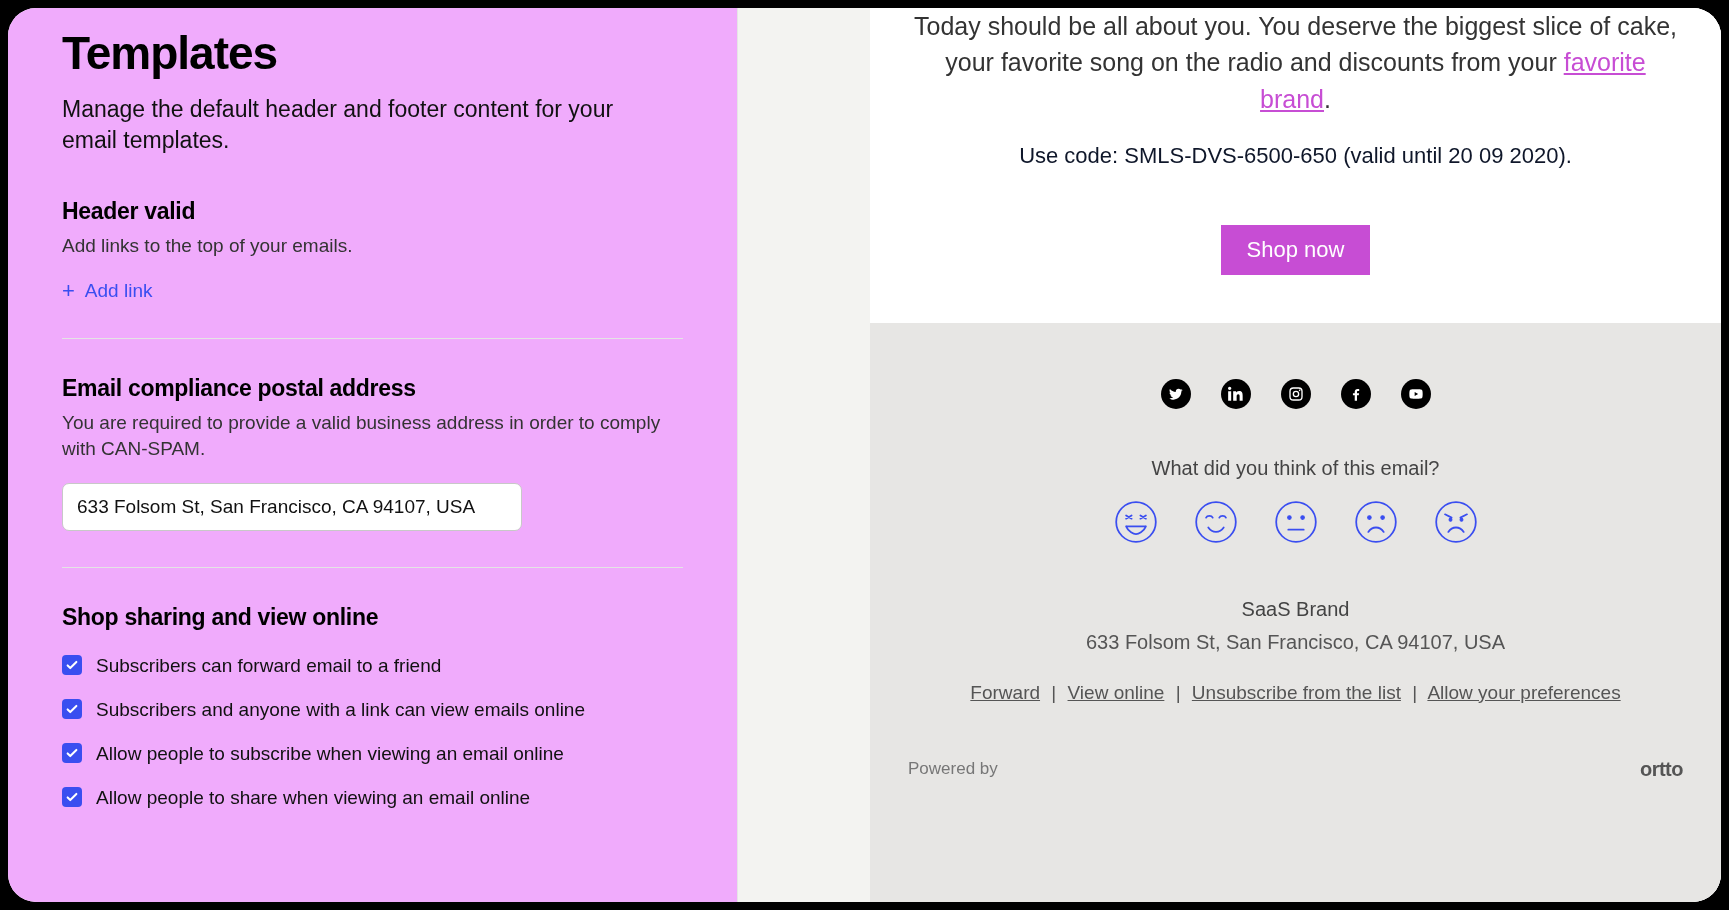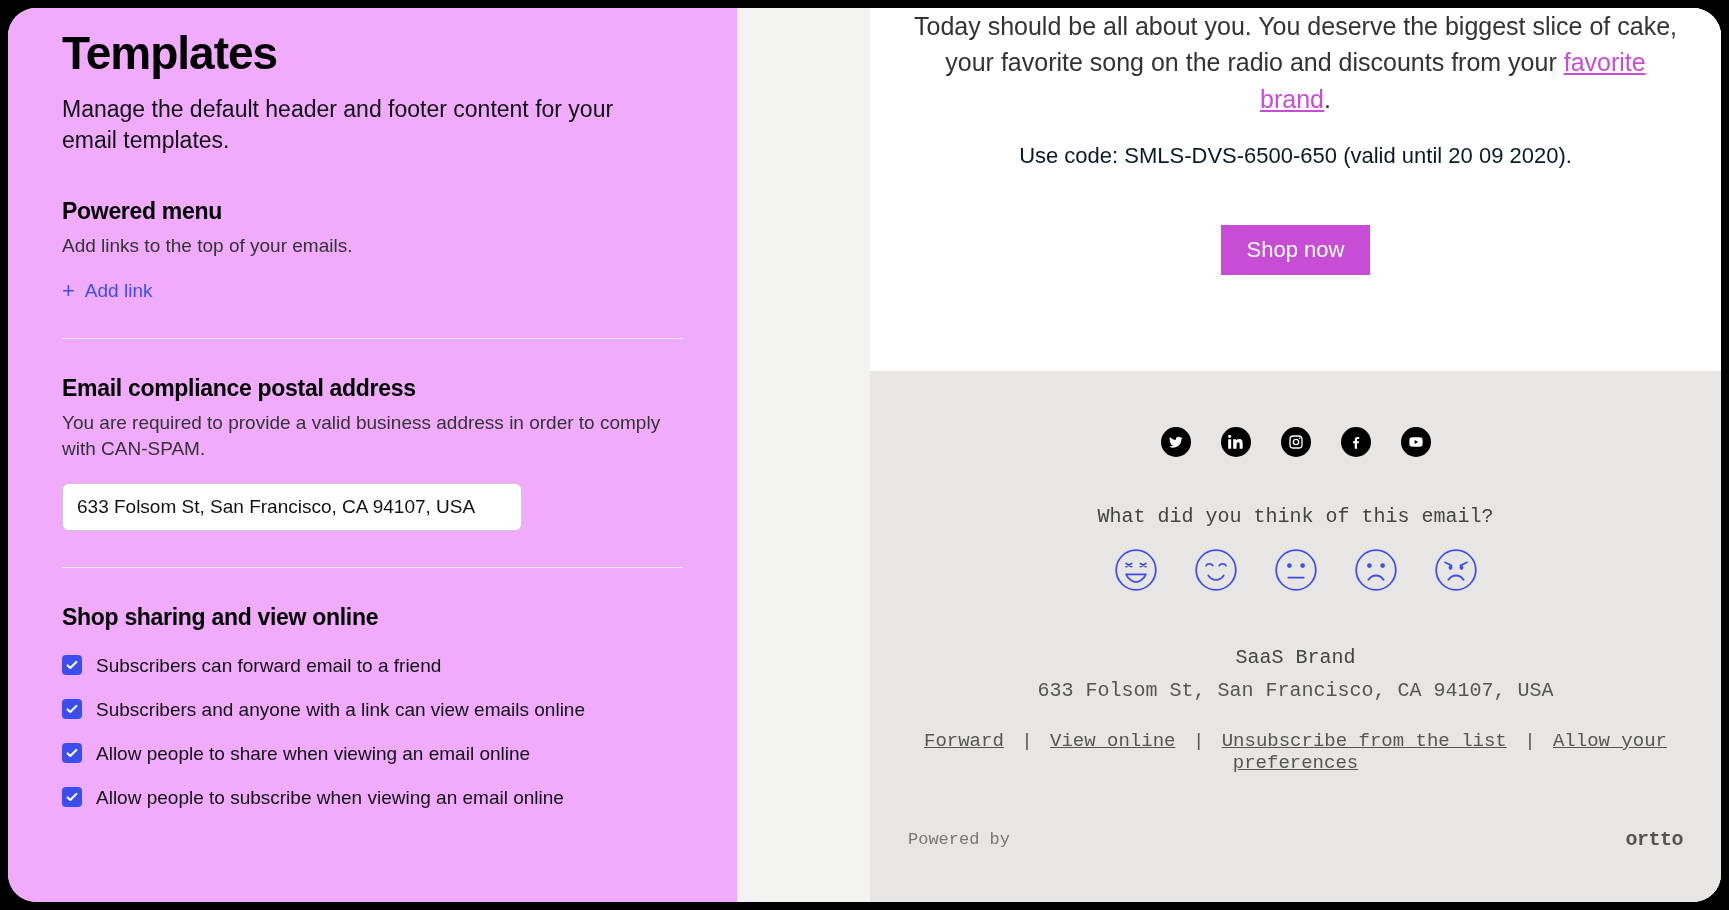--- a/index.html
+++ b/index.html
@@ -40,21 +40,20 @@
 }
 .gap-panel {
   width: 132px;
   background: #f3f3f1;
 }
 .right-panel {
   flex: 1;
   background: #fff;
   display: flex;
   flex-direction: column;
-  gap: 48px;
 }
 h1.page-title {
   font-size: 46px;
   font-weight: 800;
   letter-spacing: -1px;
   margin-bottom: 14px;
   color: #000;
 }
 .page-desc {
   font-size: 23px;
@@ -155,21 +154,20 @@
   font-size: 22px;
   padding: 12px 26px;
   cursor: pointer;
   border: none;
 }
 .preview-footer {
   flex: 1;
   background: #e7e6e4;
   padding: 56px 38px 20px 38px;
   text-align: center;
-  font-family: Liberation Mono, monospace;
 }
 .social-row {
   display: flex;
   justify-content: center;
   gap: 30px;
   margin-bottom: 48px;
 }
 .social-icon {
   width: 30px;
   height: 30px;
@@ -239,21 +237,21 @@
 <body>
 
 <div class="frame">
   <div class="window">
 
     <div class="left-panel">
       <h1 class="page-title">Templates</h1>
       <p class="page-desc">Manage the default header and footer content for your email templates.</p>
 
       <div>
-        <div class="section-title">Powered menu</div>
+        <div class="section-title">Header valid</div>
         <div class="section-desc">Add links to the top of your emails.</div>
         <div class="add-link-btn">
           <span class="plus">+</span>
           <span>Add link</span>
         </div>
       </div>
 
       <hr class="hr">
 
       <div>
@@ -282,29 +280,29 @@
               </svg>
             </span>
           <span class="cb-label">Subscribers and anyone with a link can view emails online</span>
         </div>
         <div class="checkbox-row">
           <span class="cb">
               <svg viewBox="0 0 16 16">
                 <path d="M3 8.5l3 3 7-7" stroke="#fff" stroke-width="2.3" fill="none" stroke-linecap="round" stroke-linejoin="round"></path>
               </svg>
             </span>
-          <span class="cb-label">Allow people to share when viewing an email online</span>
+          <span class="cb-label">Allow people to subscribe when viewing an email online</span>
         </div>
         <div class="checkbox-row">
           <span class="cb">
               <svg viewBox="0 0 16 16">
                 <path d="M3 8.5l3 3 7-7" stroke="#fff" stroke-width="2.3" fill="none" stroke-linecap="round" stroke-linejoin="round"></path>
               </svg>
             </span>
-          <span class="cb-label">Allow people to subscribe when viewing an email online</span>
+          <span class="cb-label">Allow people to share when viewing an email online</span>
         </div>
       </div>
     </div>
 
     <div class="divider-vert"></div>
     <div class="gap-panel"></div>
 
     <div class="right-panel">
       <div class="preview-top">
         <p class="preview-body">

